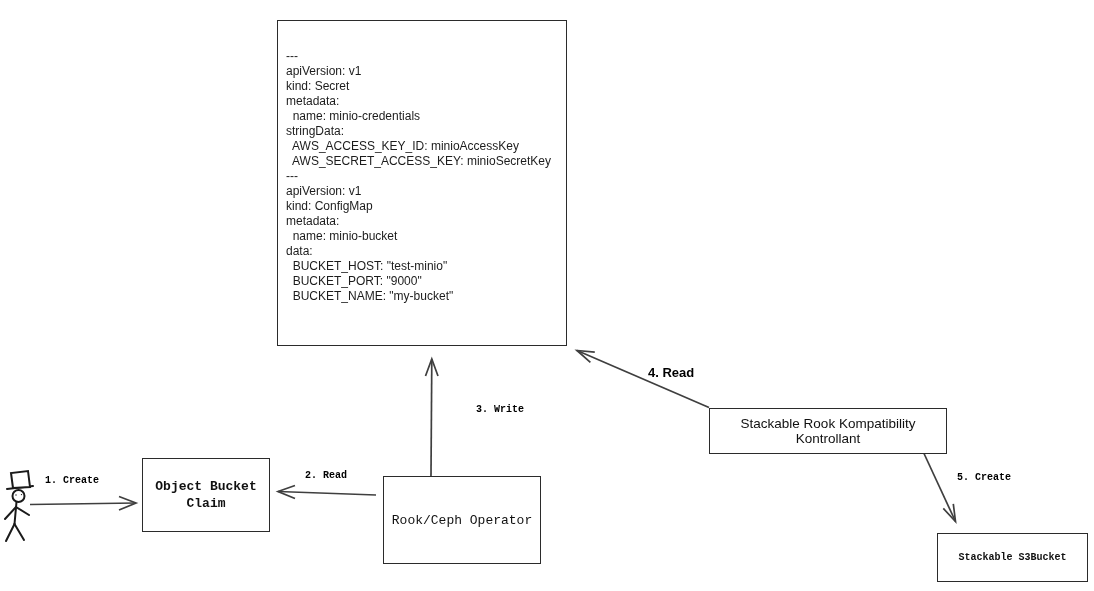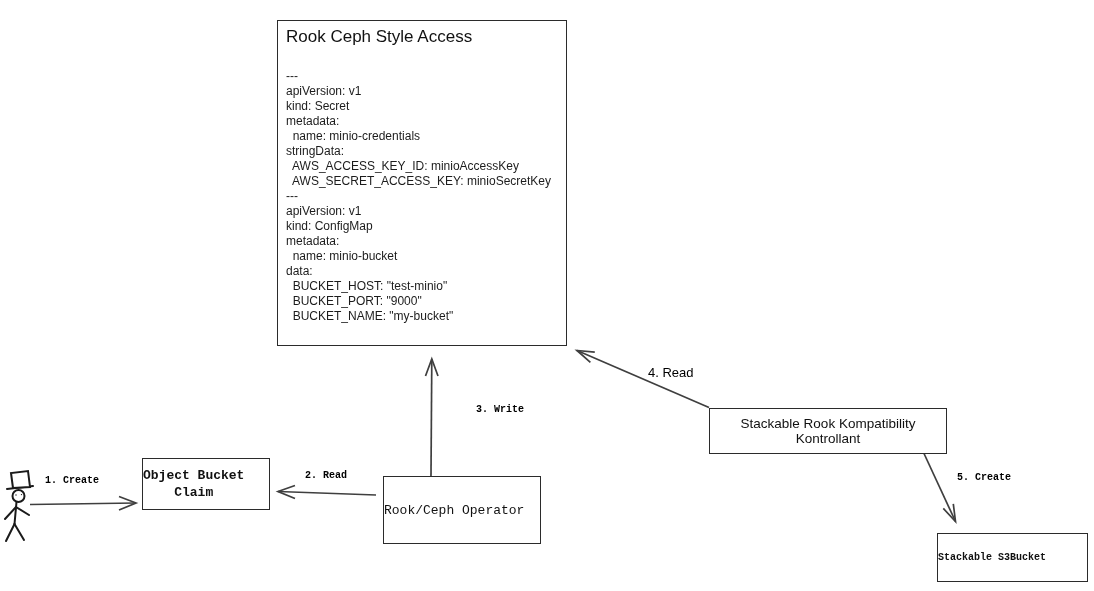--- a/index.html
+++ b/index.html
@@ -22,21 +22,21 @@
     width: 1094px; height: 591px;
     pointer-events: none;
   }
   .node {
     position: absolute;
     background: #ffffff;
     border: 1.6px solid #2b2b2b;
     box-sizing: border-box;
     display: flex;
     align-items: center;
-    justify-content: flex-start;
+    justify-content: center;
     text-align: center;
   }
   .code-box {
     position: absolute;
     left: 277px; top: 20px;
     width: 290px; height: 326px;
     background: #ffffff;
     border: 1.6px solid #2b2b2b;
     box-sizing: border-box;
     padding: 6px 6px 0 8px;
@@ -50,30 +50,30 @@
   .code-yaml {
     margin: 22px 0 0 0;
     font-family: "Liberation Sans", sans-serif;
     font-size: 12px;
     line-height: 15px;
     white-space: pre;
     color: #1c1c1c;
   }
   .obc-box {
     left: 142px; top: 458px;
-    width: 128px; height: 52px;
+    width: 128px; height: 74px;
     font-family: "Liberation Mono", monospace;
     font-weight: bold;
     font-size: 13px;
     line-height: 17px;
     white-space: pre-line;
   }
   .operator-box {
     left: 383px; top: 476px;
-    width: 158px; height: 68px;
+    width: 158px; height: 88px;
     font-family: "Liberation Mono", monospace;
     font-weight: 500;
     font-size: 13px;
   }
   .kontrollant-box {
     left: 709px; top: 408px;
     width: 238px; height: 46px;
     font-family: "Liberation Sans", sans-serif;
     font-size: 13.5px;
   }
@@ -81,20 +81,21 @@
     left: 937px; top: 533px;
     width: 151px; height: 49px;
     font-family: "Liberation Mono", monospace;
     font-weight: bold;
     font-size: 10px;
   }
   .edge-label {
     position: absolute;
     color: #000000;
     white-space: nowrap;
+    font-weight: bold;
   }
   .edge-label.mono {
     font-family: "Liberation Mono", monospace;
     font-size: 10px;
     font-weight: 600;
   }
   .edge-label.sans {
     font-family: "Liberation Sans", sans-serif;
     font-size: 13px;
   }
@@ -144,21 +145,20 @@
       <path d="M594.8,352.2 L577,350.5 L590.4,362.3"></path>
     </g>
 
     <g stroke="#3f3f3f" stroke-width="1.7" fill="none">
       <path d="M924,453.5 L955.5,521.5"></path>
       <path d="M953.3,503.8 L955.5,521.5 L943.3,508.4"></path>
     </g>
   </svg>
 
   <div class="code-box">
-    <div class="code-title">Rook Ceph Style Access</div>
     <div class="code-yaml">---
 apiVersion: v1
 kind: Secret
 metadata:
   name: minio-credentials
 stringData:
   AWS_ACCESS_KEY_ID: minioAccessKey
   AWS_SECRET_ACCESS_KEY: minioSecretKey
 ---
 apiVersion: v1

